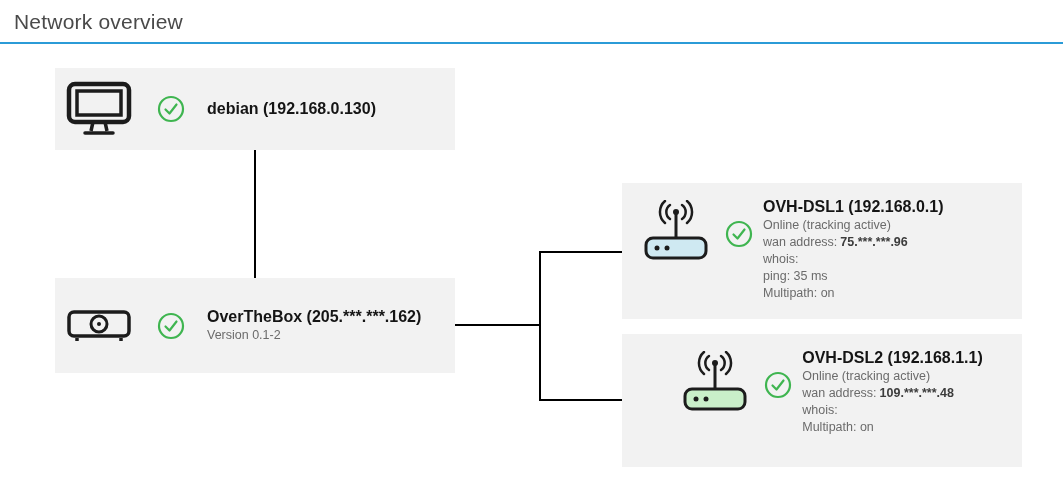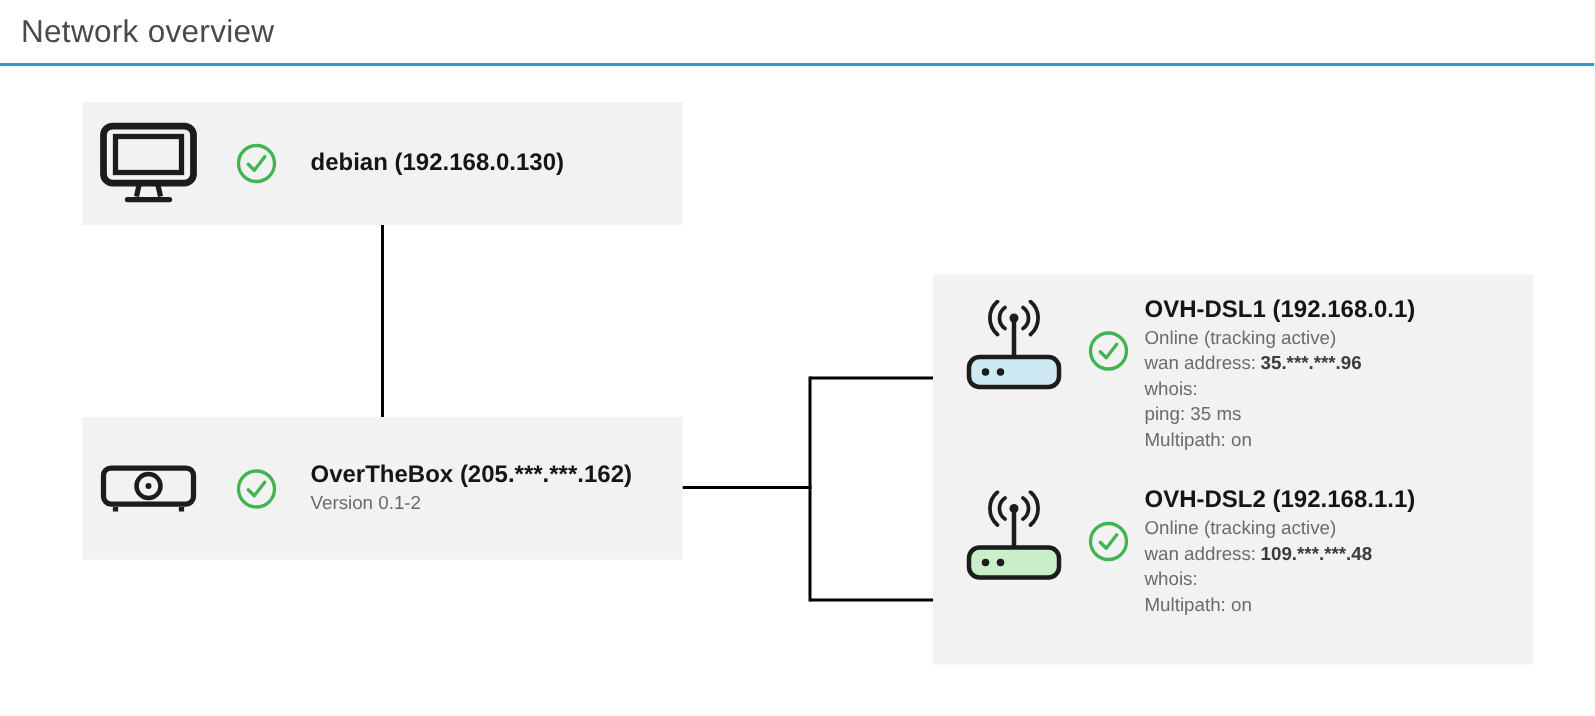--- a/index.html
+++ b/index.html
@@ -36,21 +36,21 @@
 
   .node {
     position: absolute;
     background: var(--node-bg, #f2f2f2);
     display: flex;
   }
   .node-debian { left: 55px; top: 68px;  width: 400px; height: 82px; align-items: center; padding-left: 11px; }
   .node-otb    { left: 55px; top: 278px; width: 400px; height: 95px; align-items: center; padding-left: 11px; }
   .node-dsl    { left: 622px; width: 400px; align-items: flex-start; padding: 14px 0 0 18px; }
   #node-dsl1   { top: 183px; height: 136px; }
-  #node-dsl2   { top: 310px; height: 133px; }
+  #node-dsl2   { top: 334px; height: 133px; justify-content: center; }
 
   .device-icon { flex: 0 0 auto; display: block; line-height: 0; }
   .check       { flex: 0 0 auto; display: block; line-height: 0; }
 
   .node-debian .check, .node-otb .check { margin-left: 25px; }
   .node-debian .node-text, .node-otb .node-text { margin-left: 22px; }
 
   .node-dsl .device-icon { margin-top: 3px; }
   .node-dsl .check       { margin-left: 13px; margin-top: 23px; }
   .node-dsl .node-text   { margin-left: 10px; }
@@ -151,21 +151,21 @@
     </span>
     <span class="check">
       <svg class="check-svg" width="28" height="28" viewBox="0 0 28 28" fill="none">
         <circle cx="14" cy="14" r="12" stroke-width="2.2"></circle>
         <path d="M8.5 14.5 L12.5 18.5 L19.5 9.5" stroke-width="2.2" stroke-linecap="round" stroke-linejoin="round"></path>
       </svg>
     </span>
     <div class="node-text">
       <div class="node-title">OVH-DSL1 (192.168.0.1)</div>
       <div class="node-line">Online (tracking active)</div>
-      <div class="node-line"><span>wan address:</span><span class="wan-value">35.***.***.96</span></div>
+      <div class="node-line"><span>wan address:</span><span class="wan-value">75.***.***.96</span></div>
       <div class="node-line">whois:</div>
       <div class="node-line">ping: 35 ms</div>
       <div class="node-line">Multipath: on</div>
     </div>
   </div>
 
   <div class="node node-dsl router-green" id="node-dsl2">
     <span class="device-icon">
       <svg width="72" height="62" viewBox="0 0 72 62" fill="none">
         <path class="stroke-dark" d="M36 14 V 38" stroke-width="3"></path>

